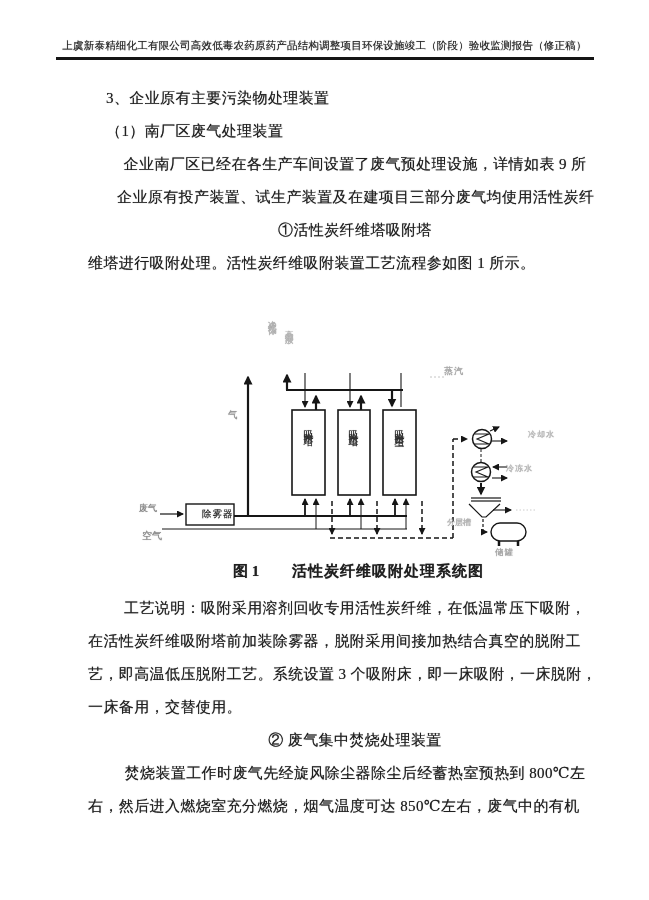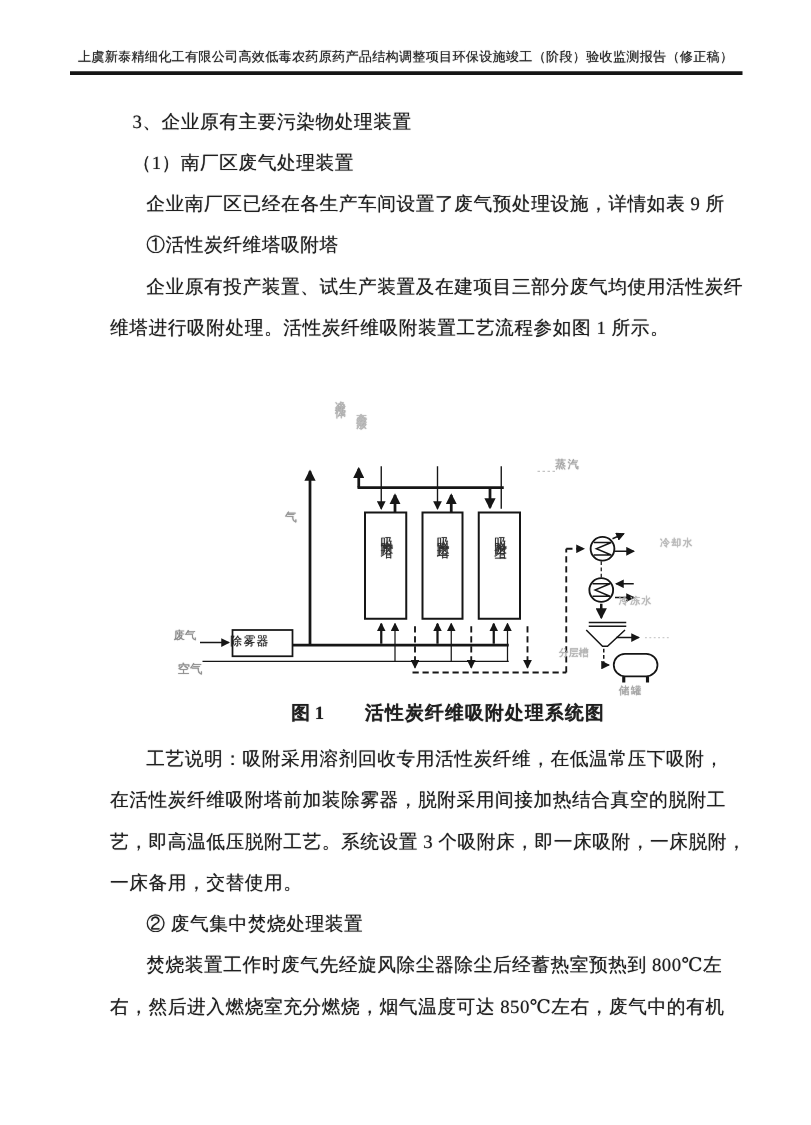--- a/index.html
+++ b/index.html
@@ -16,59 +16,59 @@
     width:580px;text-align:center;font-size:10.5px;color:#262626;
     white-space:nowrap;letter-spacing:0.2px;
   }
   .header-rule{position:absolute;top:57px;left:56px;width:538px;height:3px;background:#151515;}
   
   .block{position:absolute;left:88px;width:505px;}
   .top-block{top:82px;}
   .bottom-block{top:592px;}
   .line{height:33px;line-height:33px;font-size:15px;letter-spacing:0.4px;white-space:nowrap;overflow:visible;}
   .i1{padding-left:18px;}
-  .i2{padding-left:29px;}
+  .i2{padding-left:29px;text-align:center;}
   
   .caption-label{position:absolute;top:559px;left:233px;font-weight:bold;font-size:15px;height:24px;line-height:24px;text-align:right;}
   .caption-title{position:absolute;top:559px;left:292px;font-weight:bold;font-size:15px;height:24px;line-height:24px;letter-spacing:1px;text-align:right;}
   
   .diagram{position:absolute;top:310px;left:0;width:649px;height:252px;padding-left:20px;}
   .diagram svg{position:absolute;top:0;left:0;}
   .dlabel{position:absolute;line-height:1.15;}
   .vtext{writing-mode:vertical-rl;text-orientation:upright;}
   .vent1{left:267px;top:4px;font-size:8.5px;color:#bcbcbc;letter-spacing:2px;}
   .vent2{left:284px;top:13px;font-size:8.5px;color:#c3c3c3;letter-spacing:2px;}
   .steam{left:444px;top:56px;font-size:9px;color:#b0b0b0;letter-spacing:1px;}
   .bypass{left:228px;top:100px;font-size:9.5px;color:#9a9a9a;}
   .wgas{left:139px;top:193px;font-size:9px;color:#8d8d8d;}
   .air{left:142px;top:220px;font-size:10px;color:#949494;}
-  .demister-label{position:absolute;left:176px;top:198px;width:48px;text-align:center;font-size:9.5px;color:#242424;letter-spacing:1px;line-height:13px;}
+  .demister-label{position:absolute;left:202px;top:198px;width:48px;font-size:9.5px;color:#242424;letter-spacing:1px;line-height:13px;}
   .tower-label{position:absolute;writing-mode:vertical-rl;text-orientation:upright;font-size:10px;letter-spacing:3px;color:#2c2c2c;}
   .t1l{left:301px;top:112px;}
   .t2l{left:346px;top:112px;}
   .t3l{left:392px;top:112px;}
   .coolw{left:515px;top:120px;font-size:8px;color:#c6c6c6;letter-spacing:1px;margin-left:13px;}
-  .chilw{left:495px;top:154px;font-size:8px;color:#c6c6c6;letter-spacing:1px;margin-top:12px;}
+  .chilw{left:506px;top:154px;font-size:8px;color:#c6c6c6;letter-spacing:1px;}
   .sep{left:447px;top:208px;font-size:8px;color:#c0c0c0;}
   .tank{left:495px;top:238px;font-size:8.5px;color:#aeaeae;letter-spacing:1px;}
 </style>
 </head>
 <body>
 
 <div class="page scan">
 
   <div class="header">上虞新泰精细化工有限公司高效低毒农药原药产品结构调整项目环保设施竣工（阶段）验收监测报告（修正稿）</div>
   <div class="header-rule"></div>
 
   <div class="block top-block">
     <div class="line i1">3、企业原有主要污染物处理装置</div>
     <div class="line i1">（1）南厂区废气处理装置</div>
     <div class="line i2">企业南厂区已经在各生产车间设置了废气预处理设施，详情如表 9 所</div>
+    <div class="line i2">企业原有投产装置、试生产装置及在建项目三部分废气均使用活性炭纤</div>
     <div class="line i2">①活性炭纤维塔吸附塔</div>
-    <div class="line i2">企业原有投产装置、试生产装置及在建项目三部分废气均使用活性炭纤</div>
     <div class="line">维塔进行吸附处理。活性炭纤维吸附装置工艺流程参如图 1 所示。</div>
   </div>
 
   <div class="diagram">
     <svg width="649" height="252" viewBox="0 0 649 252">
       <defs>
         <marker id="ah" markerUnits="userSpaceOnUse" markerWidth="9" markerHeight="9" refX="7.5" refY="4.5" orient="auto">
           <path d="M0,0 L9,4.5 L0,9 Z" fill="#161616"></path>
         </marker>
         <marker id="ahs" markerUnits="userSpaceOnUse" markerWidth="7" markerHeight="7" refX="6" refY="3.5" orient="auto">

